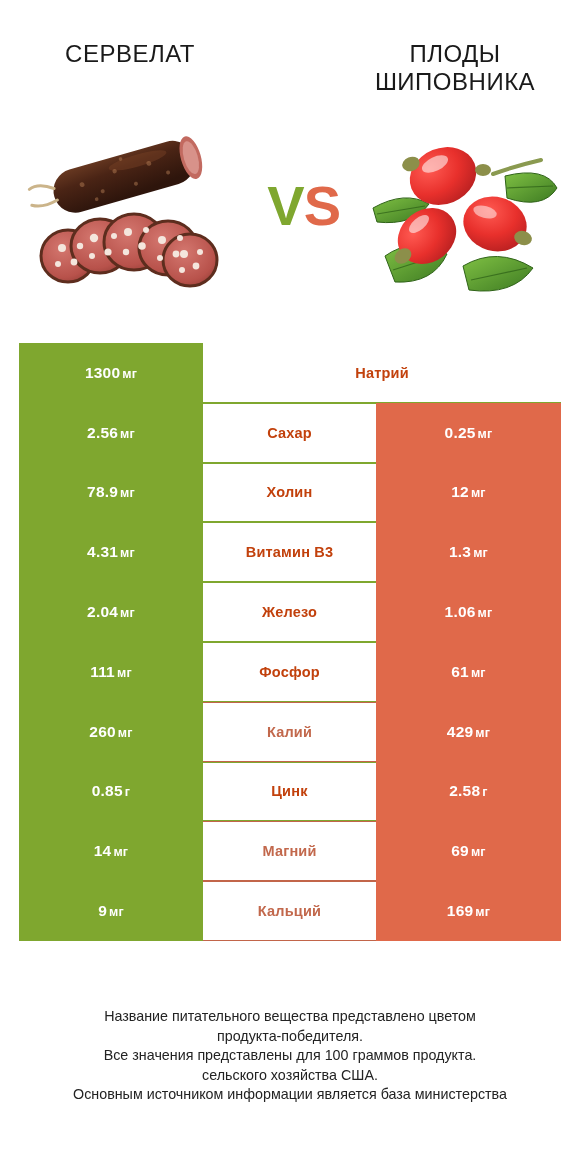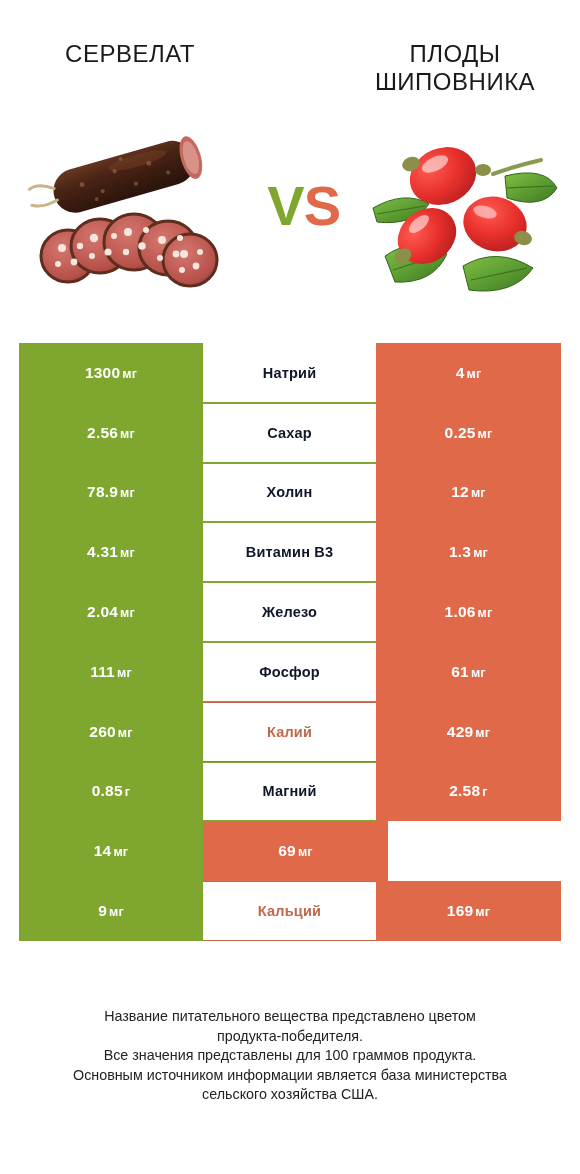--- a/index.html
+++ b/index.html
@@ -111,21 +111,21 @@
     font-size: 12.5px;
     font-weight: 700;
     margin-left: 2px;
   }
   .label {
     font-size: 14.5px;
     font-weight: 700;
     letter-spacing: 0.2px;
     white-space: nowrap;
   }
-  .row.win-left  .label { color: #0f172a; }
+  .row.win-left  .label { color: #c2410c; }
   .row.win-right .label { color: #C2684C; }
 
   
   .footer {
     position: absolute;
     top: 1007px;
     left: 30px;
     width: 520px;
     text-align: center;
     font-size: 14.3px;
@@ -263,23 +263,20 @@
 </div>
 
 <div class="table">
     <div class="row win-left">
       <div class="cell cell-left">
         <span class="val">1300<span class="unit">мг</span></span>
       </div>
       <div class="cell cell-mid">
         <span class="label">Натрий</span>
       </div>
-      <div class="cell cell-right">
-        <span class="val">4<span class="unit">мг</span></span>
-      </div>
     </div>
     <div class="row win-left">
       <div class="cell cell-left">
         <span class="val">2.56<span class="unit">мг</span></span>
       </div>
       <div class="cell cell-mid">
         <span class="label">Сахар</span>
       </div>
       <div class="cell cell-right">
         <span class="val">0.25<span class="unit">мг</span></span>
@@ -338,29 +335,32 @@
       </div>
       <div class="cell cell-right">
         <span class="val">429<span class="unit">мг</span></span>
       </div>
     </div>
     <div class="row win-left">
       <div class="cell cell-left">
         <span class="val">0.85<span class="unit">г</span></span>
       </div>
       <div class="cell cell-mid">
+        <span class="label">Цинк</span>
+      </div>
+      <div class="cell cell-right">
+        <span class="val">2.58<span class="unit">г</span></span>
+      </div>
+    </div>
+    <div class="row win-right">
+      <div class="cell cell-left">
+        <span class="val">14<span class="unit">мг</span></span>
+      </div>
+      <div class="cell cell-mid">
         <span class="label">Магний</span>
-      </div>
-      <div class="cell cell-right">
-        <span class="val">2.58<span class="unit">г</span></span>
-      </div>
-    </div>
-    <div class="row win-right">
-      <div class="cell cell-left">
-        <span class="val">14<span class="unit">мг</span></span>
       </div>
       <div class="cell cell-right">
         <span class="val">69<span class="unit">мг</span></span>
       </div>
     </div>
     <div class="row win-right">
       <div class="cell cell-left">
         <span class="val">9<span class="unit">мг</span></span>
       </div>
       <div class="cell cell-mid">
@@ -369,15 +369,15 @@
       <div class="cell cell-right">
         <span class="val">169<span class="unit">мг</span></span>
       </div>
     </div>
   </div>
 
 <div class="footer">
   <div>Название питательного вещества представлено цветом</div>
   <div>продукта-победителя.</div>
   <div>Все значения представлены для 100 граммов продукта.</div>
+  <div>сельского хозяйства США.</div>
   <div>Основным источником информации является база министерства</div>
-  <div>сельского хозяйства США.</div>
 </div>
 
 </body></html>

